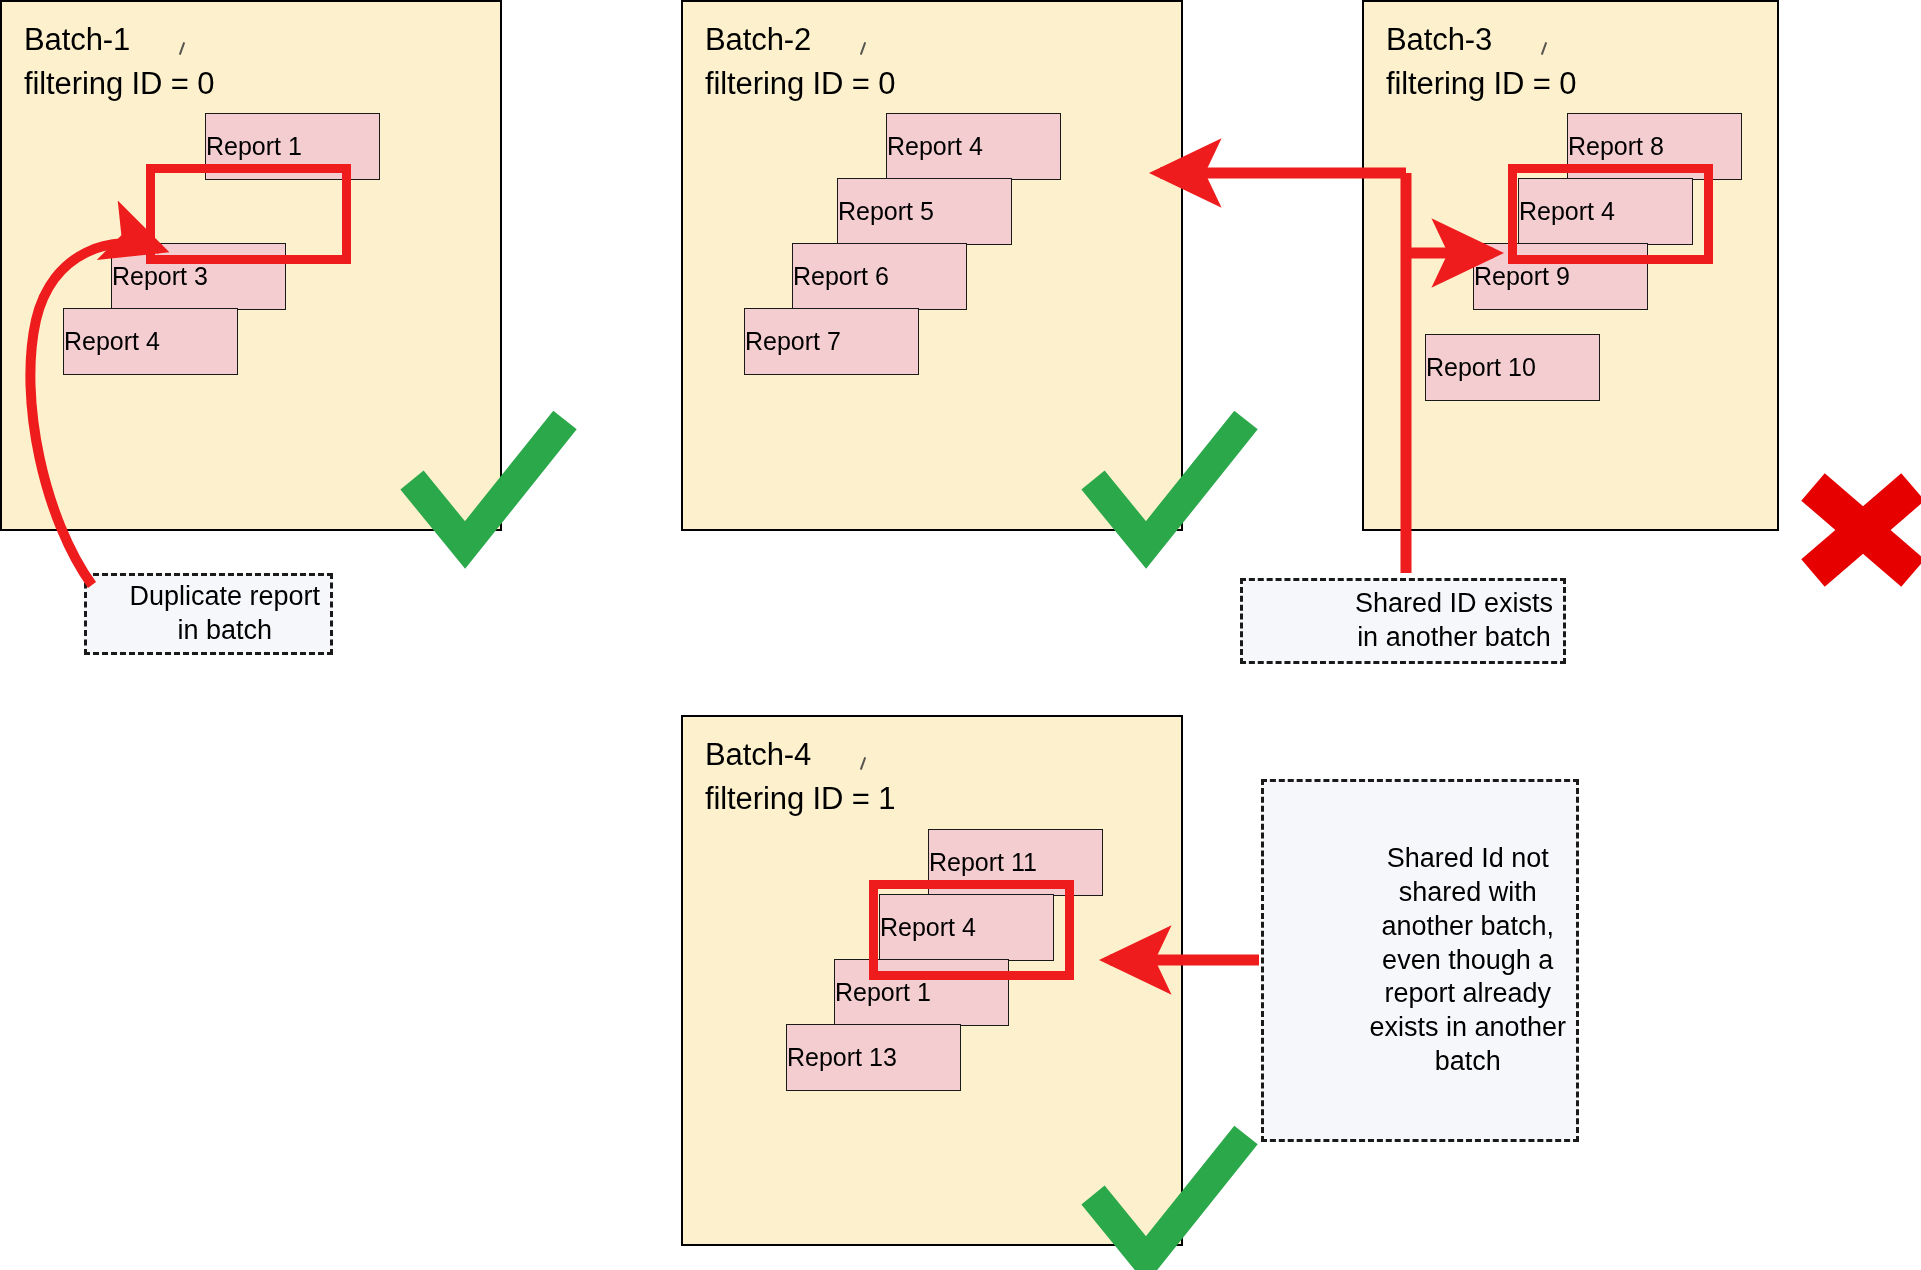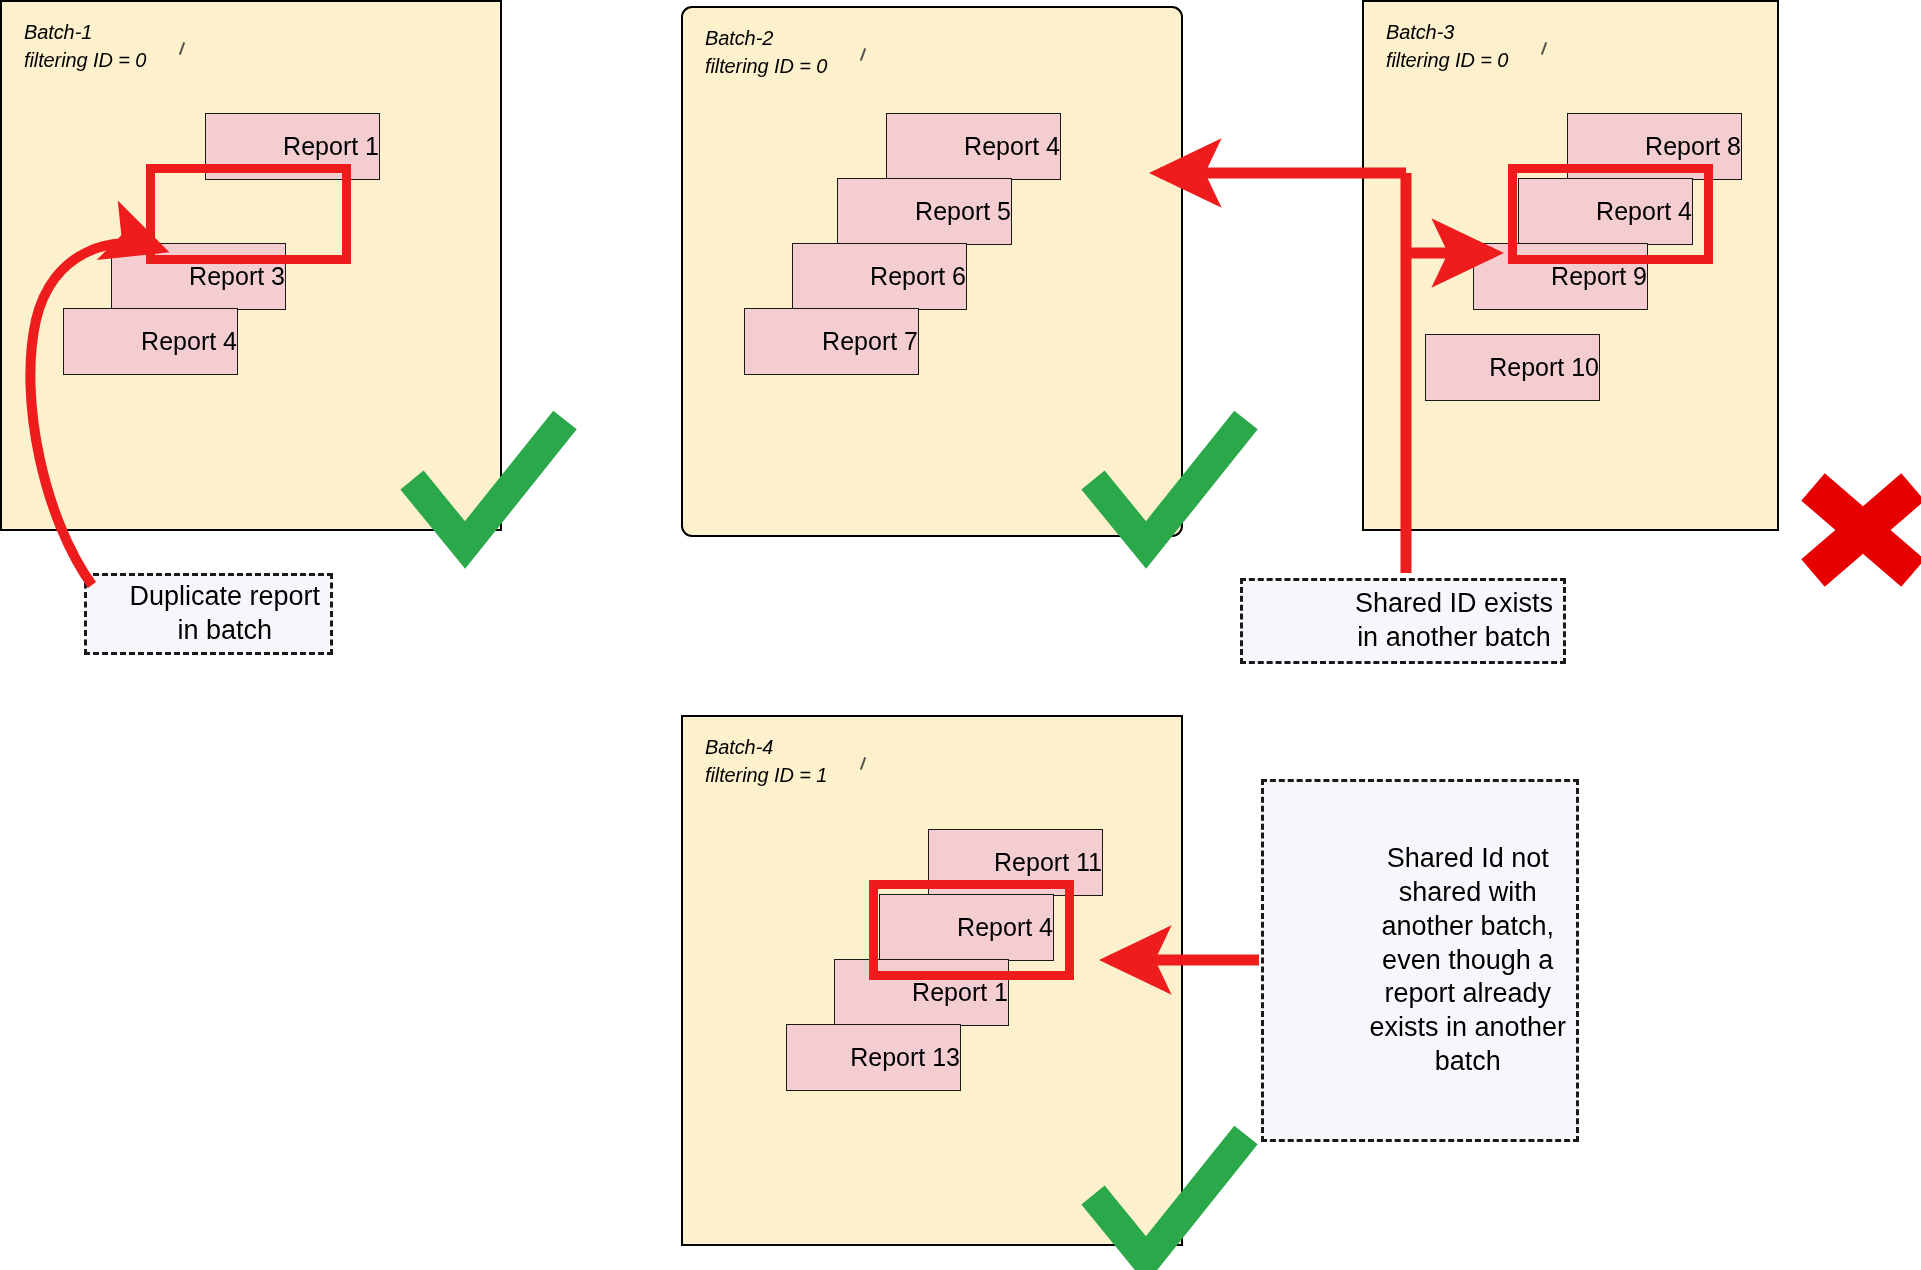--- a/index.html
+++ b/index.html
@@ -24,26 +24,25 @@
   .batch {
     position: absolute;
     background: #fdf1cd;
     border: 2px solid #000000;
     box-sizing: border-box;
   }
   .batch-title {
     position: absolute;
     left: 22px;
     top: 16px;
-    font-size: 20px;
+    font-size: 31px;
     line-height: 1.42;
     color: #000000;
     white-space: pre;
     letter-spacing: -0.1px;
-    font-style: italic;
   }
   .batch-title .line2 { display: block; }
 
   
   .stray-tick {
     position: absolute;
     width: 2px;
     height: 13px;
     background: #3a3a3a;
     transform: rotate(20deg);
@@ -53,21 +52,21 @@
   
   .card {
     position: absolute;
     width: 175px;
     height: 67px;
     background: #f4cdd1;
     border: 1.6px solid #1a1a1a;
     box-sizing: border-box;
     display: flex;
     align-items: center;
-    justify-content: flex-end;
+    justify-content: flex-start;
     font-size: 25px;
     color: #000000;
     white-space: nowrap;
   }
 
   
   .highlight-box {
     position: absolute;
     border: 9px solid #ee1c1c;
     box-sizing: border-box;
@@ -113,21 +112,21 @@
       <span>Report 1</span>
     </div>
   <div class="card" style="left:111px; top:243px;">
       <span>Report 3</span>
     </div>
   <div class="card" style="left:63px; top:308px;">
       <span>Report 4</span>
     </div>
   <div class="highlight-box" style="left:146px; top:164px; width:205px; height:100px;"></div>
 
-  <div class="batch" style="left:681px; top:6px; width:502px; height:531px;border-radius:11px;">
+  <div class="batch" style="left:681px; top:0px; width:502px; height:531px;">
     <div class="batch-title"><span>Batch-2</span><span class="line2">filtering ID = 0</span></div>
     <div class="stray-tick" style="left:179px; top:40px;"></div>
   </div>
   <div class="card" style="left:886px; top:113px;">
       <span>Report 4</span>
     </div>
   <div class="card" style="left:837px; top:178px;">
       <span>Report 5</span>
     </div>
   <div class="card" style="left:792px; top:243px;">

